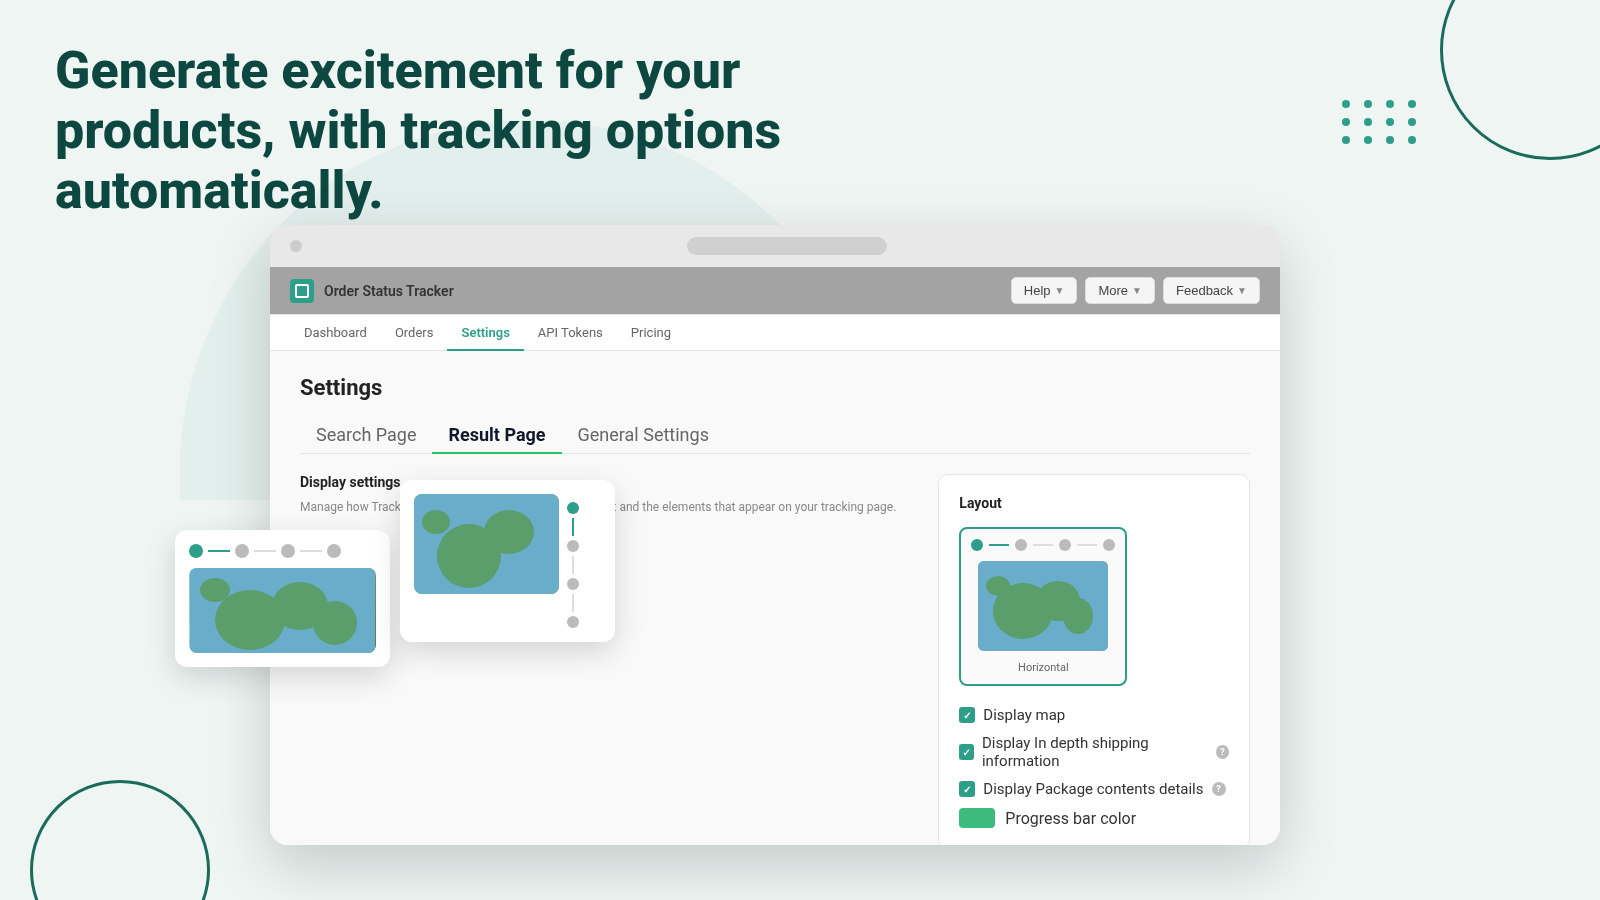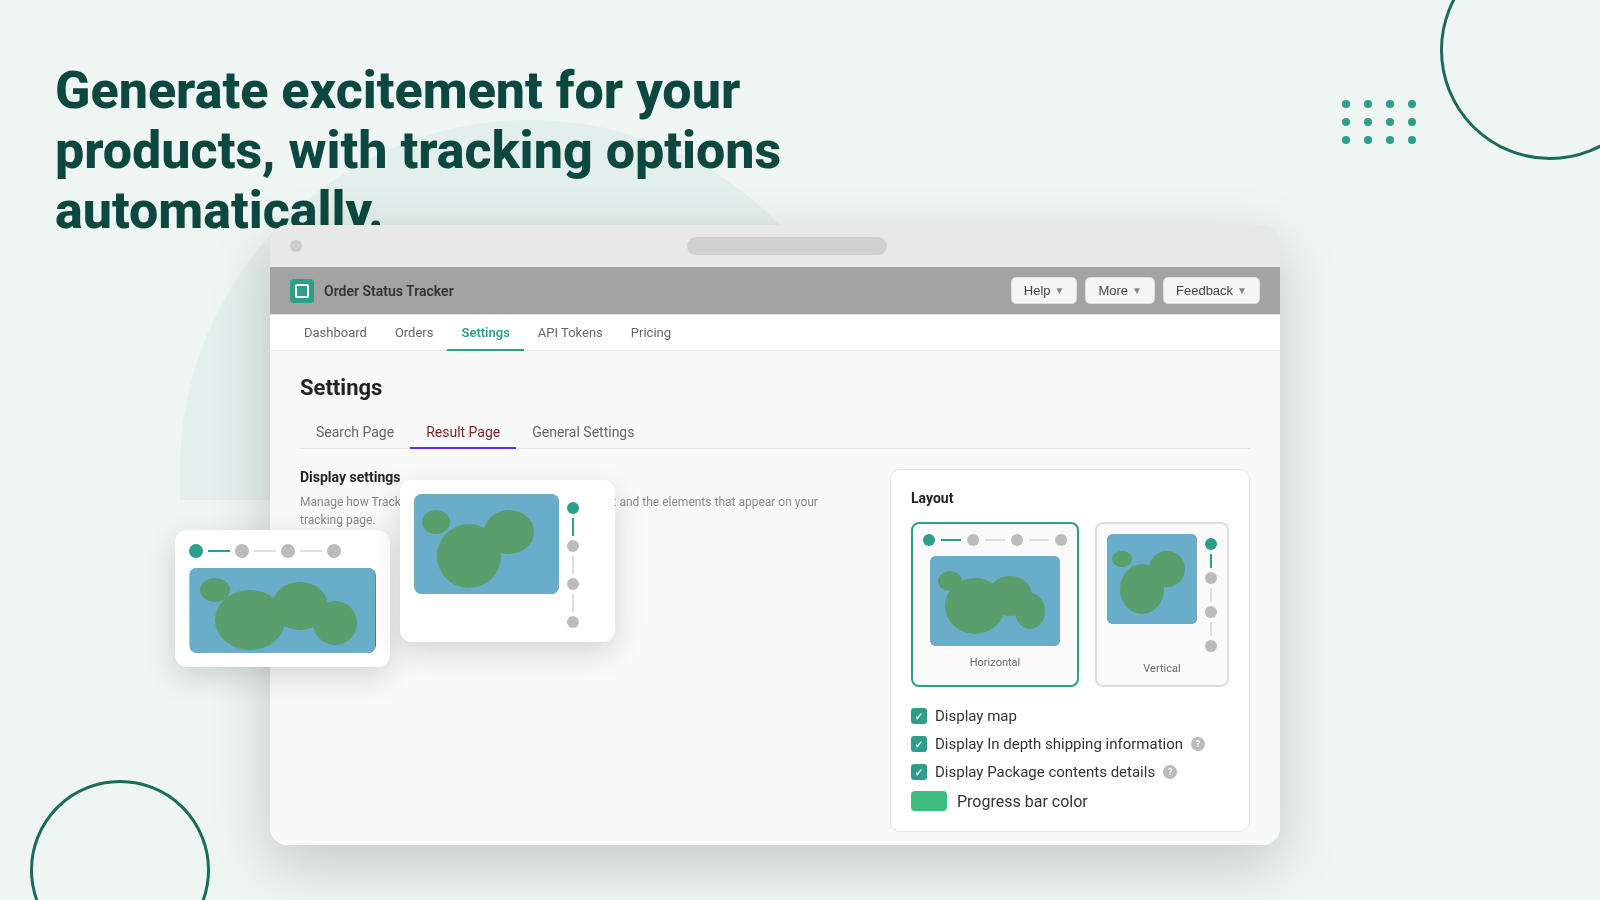--- a/index.html
+++ b/index.html
@@ -54,21 +54,21 @@
     .dot {
       width: 8px;
       height: 8px;
       border-radius: 50%;
       background: #2d9e8a;
     }
 
     
     .hero-text {
       position: absolute;
-      top: 61px;
+      top: 41px;
       left: 55px;
       max-width: 780px;
     }
     .hero-text h1 {
       font-size: 52px;
       font-weight: 800;
       color: #0d4840;
       line-height: 1.15;
     }
 
@@ -202,31 +202,31 @@
       color: #222;
       margin-bottom: 16px;
     }
     .sub-tabs {
       display: flex;
       gap: 0;
       border-bottom: 1px solid #e5e5e5;
       margin-bottom: 20px;
     }
     .sub-tab {
-      font-size: 14px;
+      font-size: 18px;
       color: #666;
       padding: 8px 16px 7px;
       cursor: pointer;
       border-bottom: 2px solid transparent;
       margin-bottom: -1px;
     }
     .sub-tab.active {
-      color: #7f1d1d;
-      border-bottom: 2px solid #6d28d9;
-      font-weight: 400;
+      color: #0f172a;
+      border-bottom: 2px solid #22c55e;
+      font-weight: 700;
     }
 
     
     .settings-body {
       display: flex;
       gap: 42px;
     }
     .settings-left {
       min-width: 200px;
     }
@@ -527,42 +527,20 @@
                   <rect width="130" height="90" fill="#6aadcb"></rect>
                   <ellipse cx="45" cy="50" rx="30" ry="28" fill="#5a9e6b"></ellipse>
                   <ellipse cx="80" cy="40" rx="22" ry="20" fill="#5a9e6b"></ellipse>
                   <ellipse cx="100" cy="55" rx="15" ry="18" fill="#5a9e6b"></ellipse>
                   <ellipse cx="20" cy="25" rx="12" ry="10" fill="#5a9e6b"></ellipse>
                 </svg>
               </div>
               <div class="layout-option-label">Horizontal</div>
             </div>
 
-            <div class="layout-option">
-              <div style="display:flex; gap:8px; align-items:flex-start;">
-                <div class="map-box" style="width:90px; height:90px;">
-                  <svg class="world-map-svg" viewBox="0 0 90 90" xmlns="http://www.w3.org/2000/svg">
-                    <rect width="90" height="90" fill="#6aadcb"></rect>
-                    <ellipse cx="35" cy="55" rx="22" ry="25" fill="#5a9e6b"></ellipse>
-                    <ellipse cx="60" cy="35" rx="18" ry="18" fill="#5a9e6b"></ellipse>
-                    <ellipse cx="15" cy="25" rx="10" ry="8" fill="#5a9e6b"></ellipse>
-                  </svg>
-                </div>
-                <div class="tracker-dots-v" style="padding-top:4px;">
-                  <div class="tracker-dot-green" style="width:12px;height:12px;"></div>
-                  <div style="width:2px;height:14px;background:#2d9e8a;"></div>
-                  <div class="tracker-dot-gray" style="width:12px;height:12px;"></div>
-                  <div style="width:2px;height:14px;background:#ddd;"></div>
-                  <div class="tracker-dot-gray" style="width:12px;height:12px;"></div>
-                  <div style="width:2px;height:14px;background:#ddd;"></div>
-                  <div class="tracker-dot-gray" style="width:12px;height:12px;"></div>
-                </div>
-              </div>
-              <div class="layout-option-label">Vertical</div>
-            </div>
           </div>
 
           <div class="checkbox-row">
             <div class="checkbox-blue"></div>
             <span class="checkbox-label">Display map</span>
           </div>
           <div class="checkbox-row">
             <div class="checkbox-blue"></div>
             <span class="checkbox-label">Display In depth shipping information</span>
             <div class="info-icon">?</div>

